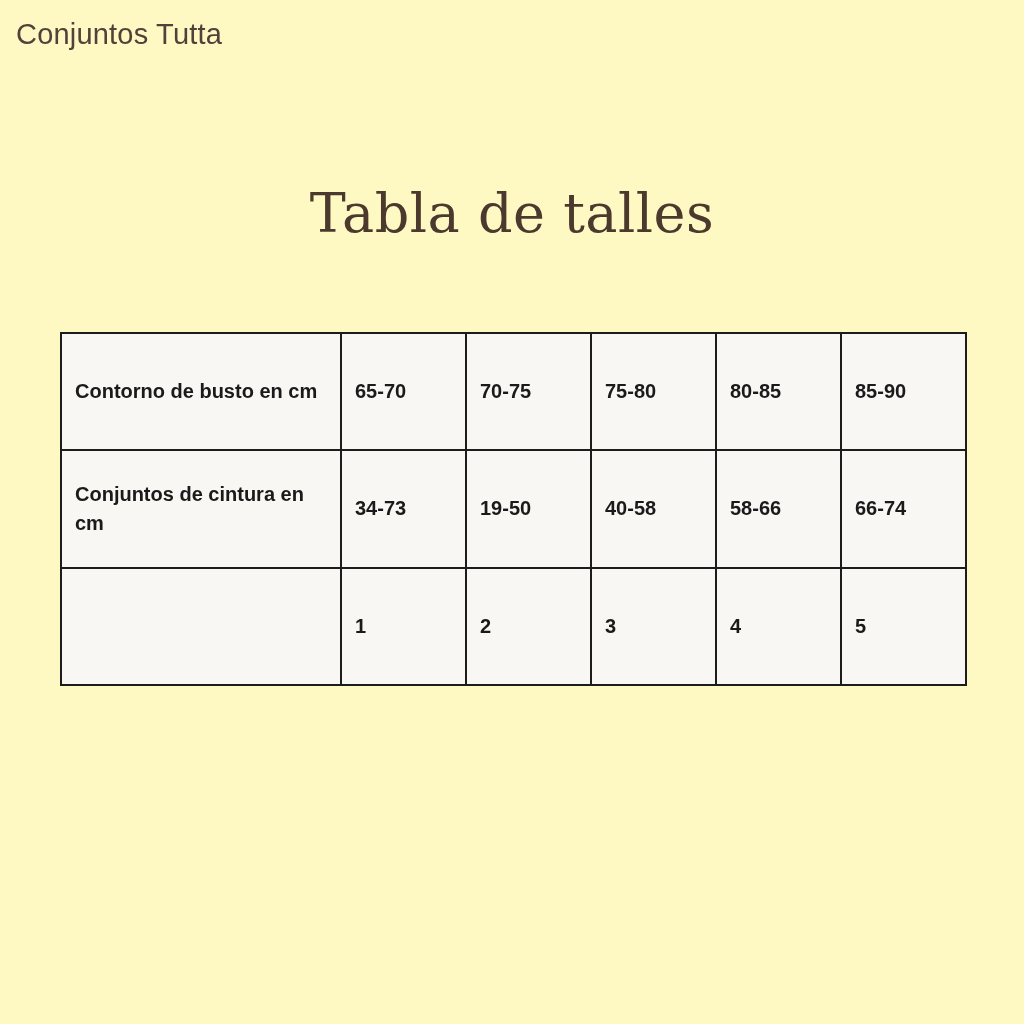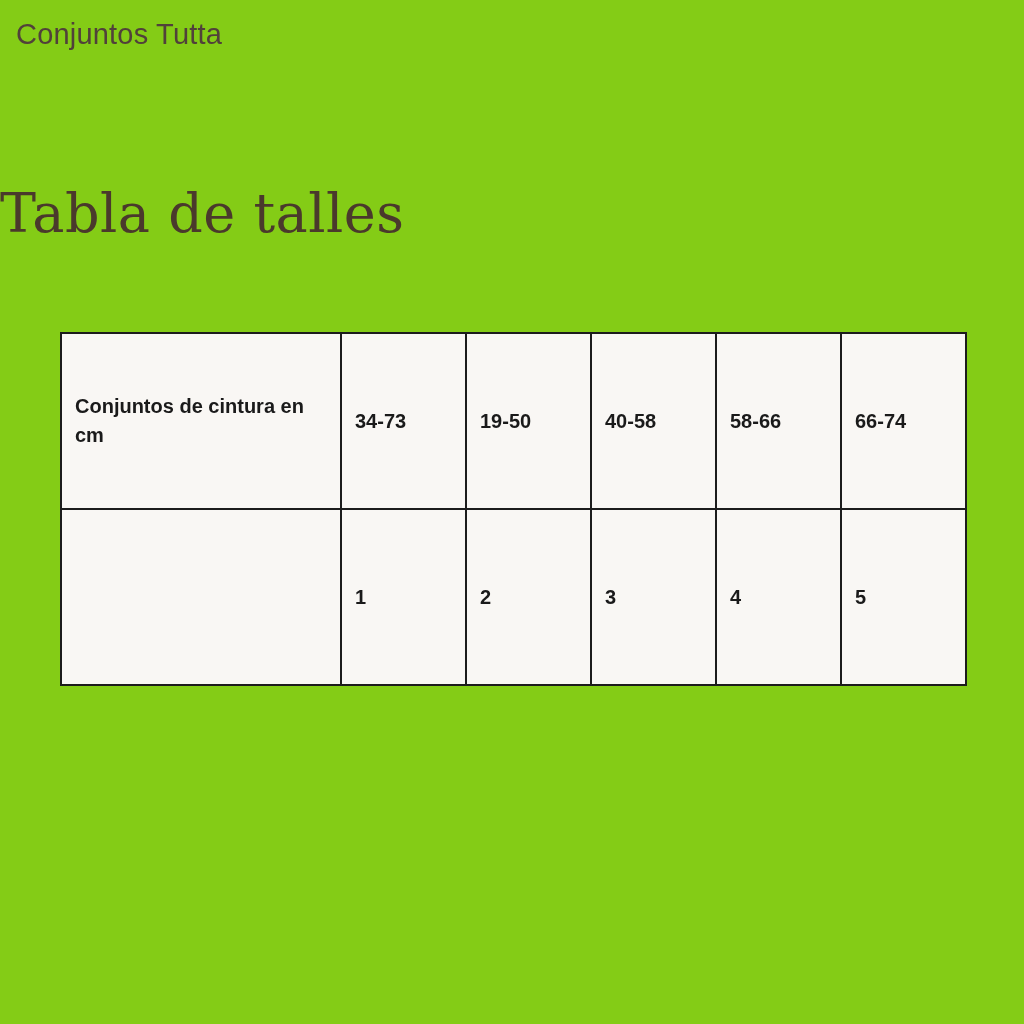--- a/index.html
+++ b/index.html
@@ -3,39 +3,39 @@
 <meta charset="utf-8">
 <style>
   html, body {
     margin: 0;
     padding: 0;
   }
   .canvas {
     position: relative;
     width: 1024px;
     height: 1024px;
-    background: #84cc16;
+    background: #fef9c3;
     overflow: hidden;
     font-family: "Liberation Sans", sans-serif;
   }
   .brand {
     position: absolute;
     left: 16px;
     top: 18px;
     font-size: 29px;
     font-weight: 400;
     color: #51413a;
     letter-spacing: 0.2px;
   }
   .title {
     position: absolute;
     left: 0;
     top: 182px;
     width: 100%;
-    text-align: left;
+    text-align: center;
     font-family: "DejaVu Serif", "Liberation Serif", serif;
     font-size: 54px;
     font-weight: 500;
     color: #4a392c;
     letter-spacing: 0.5px;
   }
   table.size-table {
     position: absolute;
     left: 60px;
     top: 332px;
@@ -71,20 +71,28 @@
     <colgroup>
       <col class="label-col">
       <col class="val-col">
         <col class="val-col">
         <col class="val-col">
         <col class="val-col">
         <col class="val-col">
     </colgroup>
     <tbody>
       <tr>
+        <td>Contorno de busto en cm</td>
+        <td>65-70</td>
+        <td>70-75</td>
+        <td>75-80</td>
+        <td>80-85</td>
+        <td>85-90</td>
+      </tr>
+      <tr>
         <td>Conjuntos de cintura en cm</td>
         <td>34-73</td>
         <td>19-50</td>
         <td>40-58</td>
         <td>58-66</td>
         <td>66-74</td>
       </tr>
       <tr>
         <td></td>
         <td>1</td>

